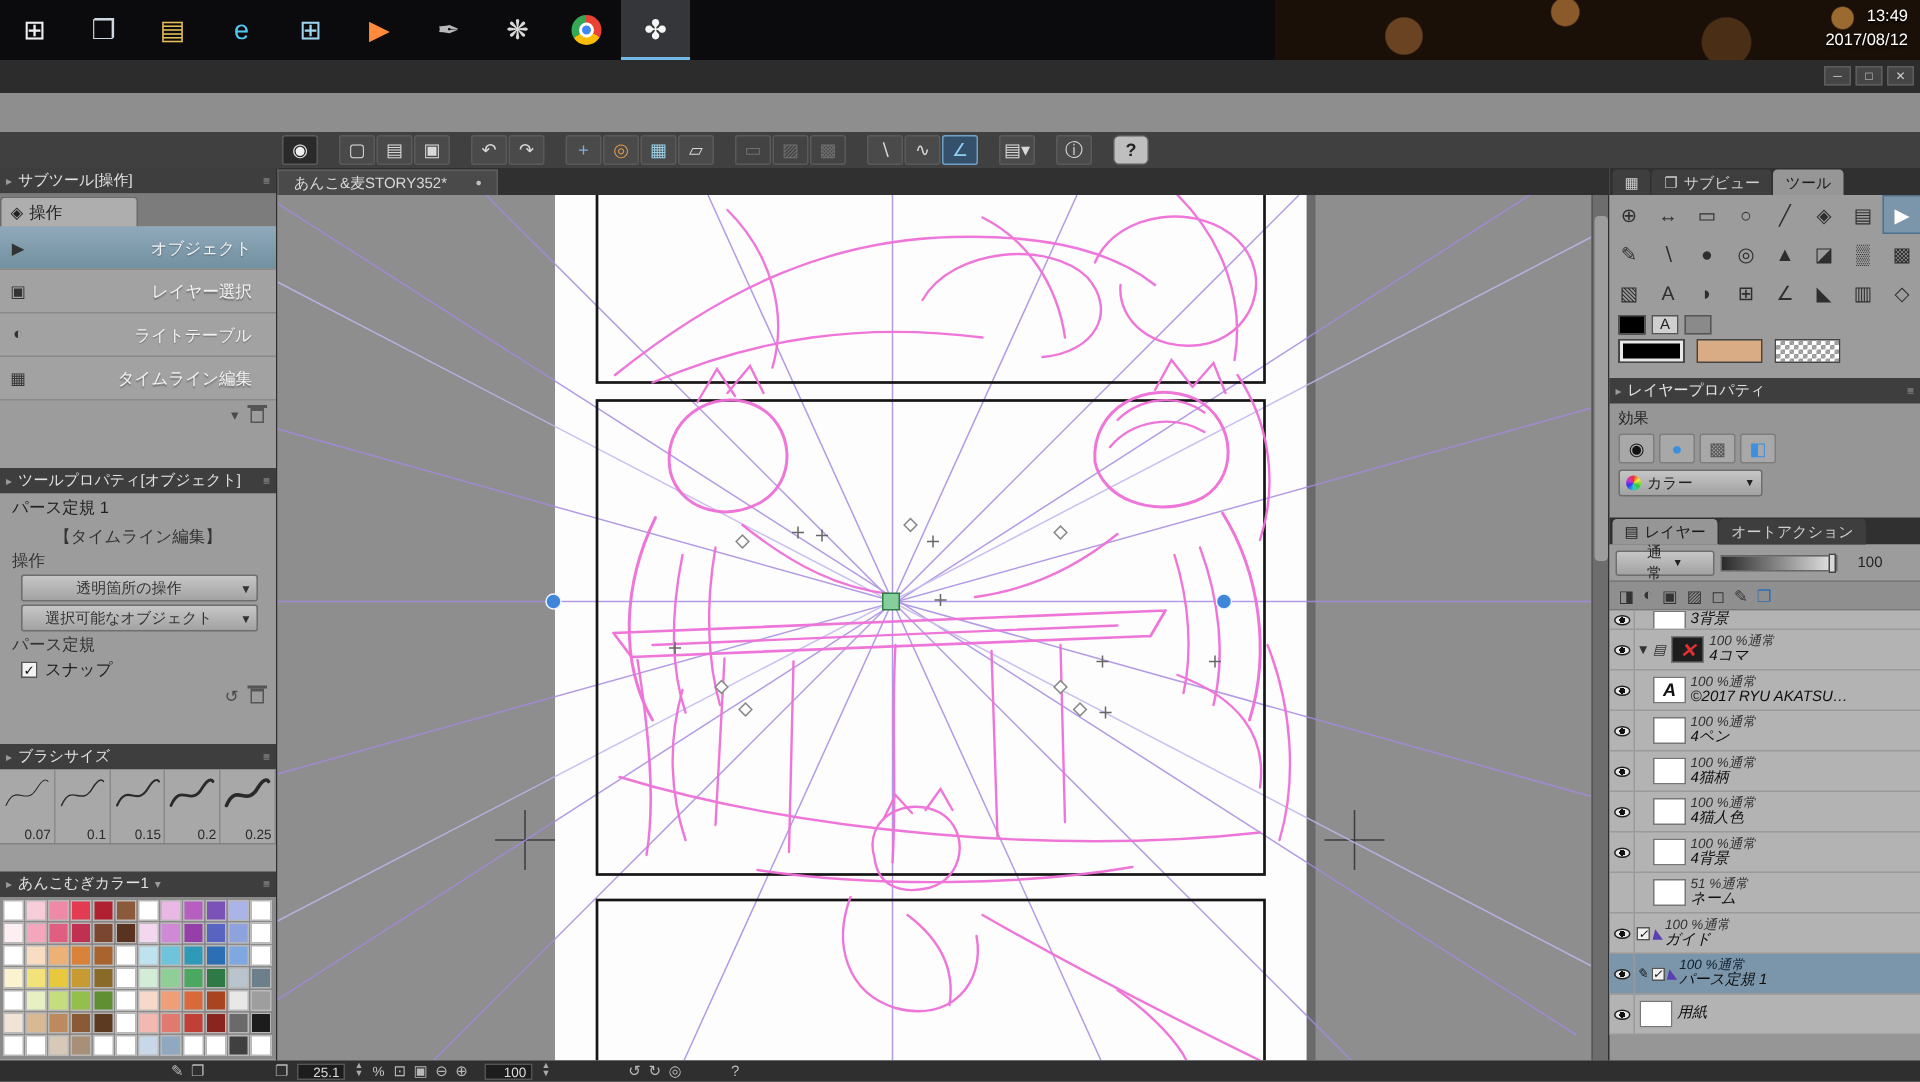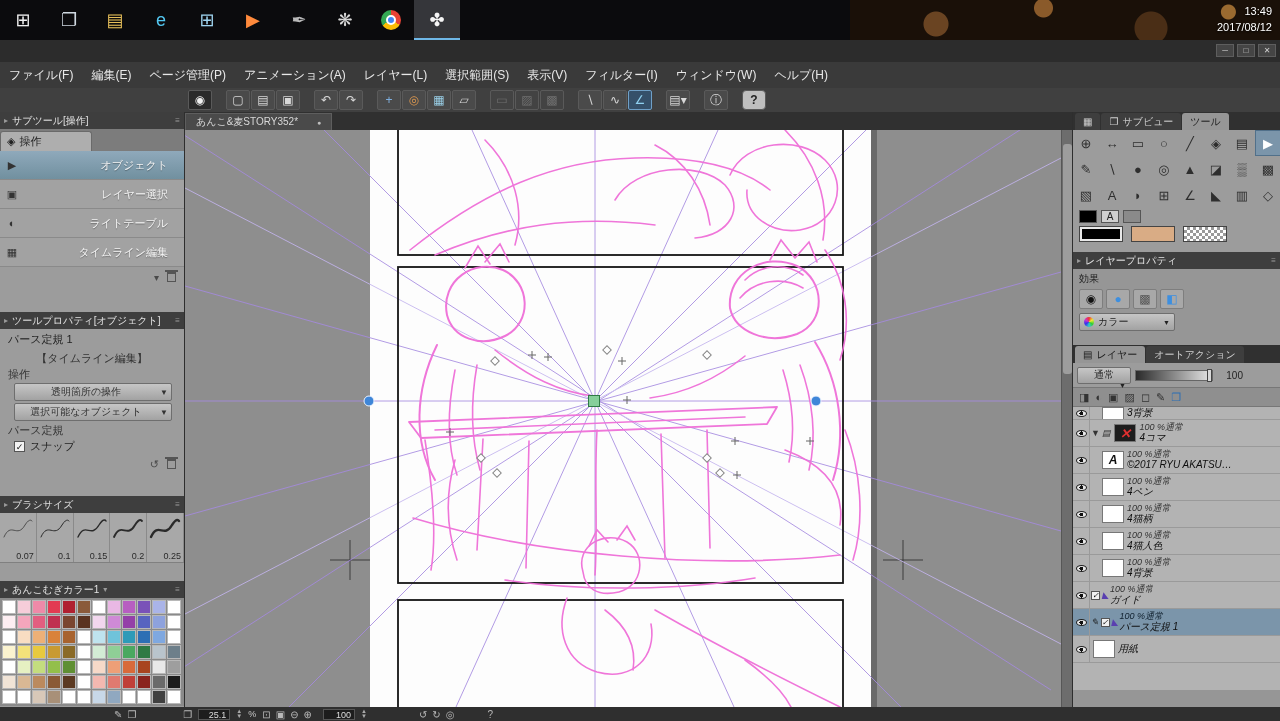--- a/index.html
+++ b/index.html
@@ -89,21 +89,21 @@
   .mini-chip{display:inline-block;width:18px;height:13px;border:1px solid #555;vertical-align:middle;margin-right:4px;text-align:center;font-size:10px;line-height:12px;color:#222;background:#cfcfcf;cursor:pointer;}
   .big-chip{display:inline-block;width:44px;height:16px;border:1px solid #444;vertical-align:middle;margin-right:5px;cursor:pointer;}
   .big-chip.sel{outline:2px solid #e8e8e8;outline-offset:-3px;}
   .checker{background-image:linear-gradient(45deg,#999 25%,transparent 25%,transparent 75%,#999 75%),linear-gradient(45deg,#999 25%,#fff 25%,#fff 75%,#999 75%);background-size:6px 6px;background-position:0 0,3px 3px;background-color:#fff;}
   .lp-label{padding:3px 6px 1px;color:#222;}
   .effect-row{display:flex;gap:3px;padding:2px 6px;}
   .effect-btn{width:24px;height:20px;background:#a8a8a8;border:1px solid #7e7e7e;border-radius:2px;display:flex;align-items:center;justify-content:center;font-size:12px;cursor:pointer;}
   .color-mode-btn{width:96px;height:18px;margin:2px 6px;background:linear-gradient(#c6c6c6,#a2a2a2);border:1px solid #6e6e6e;border-radius:2px;display:flex;align-items:center;padding:0 4px;gap:4px;color:#222;cursor:pointer;}
   .cw{width:10px;height:10px;border-radius:50%;background:conic-gradient(#e33,#ee3,#3c3,#3cc,#33e,#c3c,#e33);}
   .blend-row{height:24px;background:#9c9c9c;display:flex;align-items:center;gap:4px;padding:0 4px;}
-  .blend-select{width:54px;height:17px;background:linear-gradient(#c6c6c6,#a2a2a2);border:1px solid #6e6e6e;border-radius:2px;display:flex;align-items:center;padding:0 4px;color:#222;cursor:pointer;flex-direction:column;}
+  .blend-select{width:66px;height:17px;background:linear-gradient(#c6c6c6,#a2a2a2);border:1px solid #6e6e6e;border-radius:2px;display:flex;align-items:center;padding:0 20px;color:#222;cursor:pointer;}
   .blend-select .arr{margin-left:auto;font-size:7px;}
   .op-slider{width:78px;height:11px;border:1px solid #666;background:linear-gradient(to right,#2a2a2a,#e8e8e8);position:relative;cursor:pointer;}
   .op-slider .hd{position:absolute;right:0;top:-2px;width:5px;height:13px;background:#d8d8d8;border:1px solid #444;}
   .op-val{min-width:26px;text-align:right;color:#222;}
   .layer-toolbar{height:20px;background:#8f8f8f;border-top:1px solid #777;border-bottom:1px solid #777;display:flex;align-items:center;gap:6px;padding:0 6px;color:#333;font-size:11px;}
   .layer-toolbar .lt-btn{cursor:pointer;}
   .layer-list{background:#b3b3b3;height:283px;overflow:hidden;}
   .layer-row{height:27px;display:flex;align-items:center;border-bottom:1px solid #9a9a9a;cursor:pointer;font-style:italic;}
   .layer-row.partial{height:13px;overflow:hidden;align-items:flex-start;}
   .layer-row.selected{background:#7b95aa;}
@@ -156,32 +156,20 @@
   </div>
 
   <div class="titlebar">
     <div class="win-btns">
       <div class="win-btn">─</div>
       <div class="win-btn">□</div>
       <div class="win-btn">✕</div>
     </div>
   </div>
 
-  <div class="menubar" id="menubar">
-      <div class="menu-item">ファイル(F)</div>
-      <div class="menu-item">編集(E)</div>
-      <div class="menu-item">ページ管理(P)</div>
-      <div class="menu-item">アニメーション(A)</div>
-      <div class="menu-item">レイヤー(L)</div>
-      <div class="menu-item">選択範囲(S)</div>
-      <div class="menu-item">表示(V)</div>
-      <div class="menu-item">フィルター(I)</div>
-      <div class="menu-item">ウィンドウ(W)</div>
-      <div class="menu-item">ヘルプ(H)</div>
-    </div>
 
   <div class="toolbar">
     <div class="tb-groups" id="toolbar-groups">
         <div class="tb-group">
           <div class="tb-btn logo">◉</div>
         </div>
         <div class="tb-group">
           <div class="tb-btn">▢</div>
           <div class="tb-btn">▤</div>
           <div class="tb-btn">▣</div>
@@ -687,20 +675,29 @@
             <span class="eye"></span>
           </div>
           <span style="width: 9px;"></span>
           <span class="thumb"></span>
           <div class="lr-text">
             <div class="pct">100 %通常</div>
             <div class="nm">4背景</div>
           </div>
         </div>
         <div class="layer-row">
+          <div class="eye-cell"></div>
+          <span style="width: 9px;"></span>
+          <span class="thumb"></span>
+          <div class="lr-text">
+            <div class="pct">51 %通常</div>
+            <div class="nm">ネーム</div>
+          </div>
+        </div>
+        <div class="layer-row">
           <div class="eye-cell">
             <span class="eye"></span>
           </div>
           <span class="mini-check">✓</span>
           <span class="lr-ic ruler">◣</span>
           <div class="lr-text">
             <div class="pct">100 %通常</div>
             <div class="nm">ガイド</div>
           </div>
         </div>

